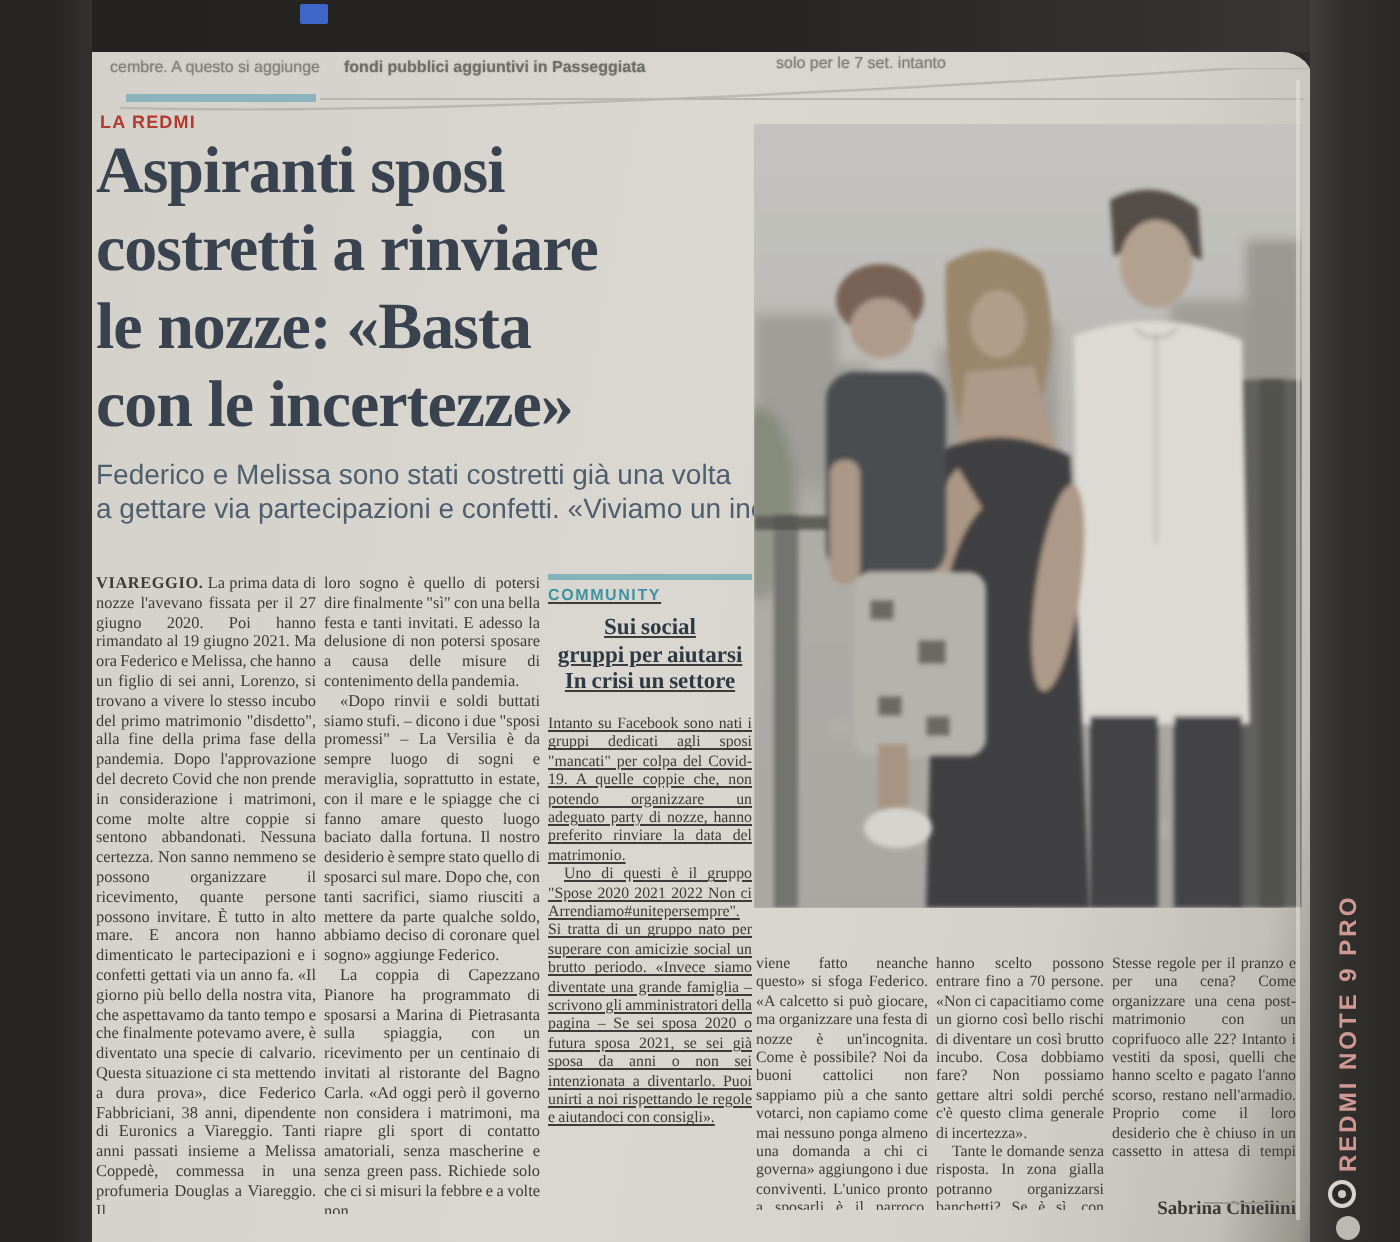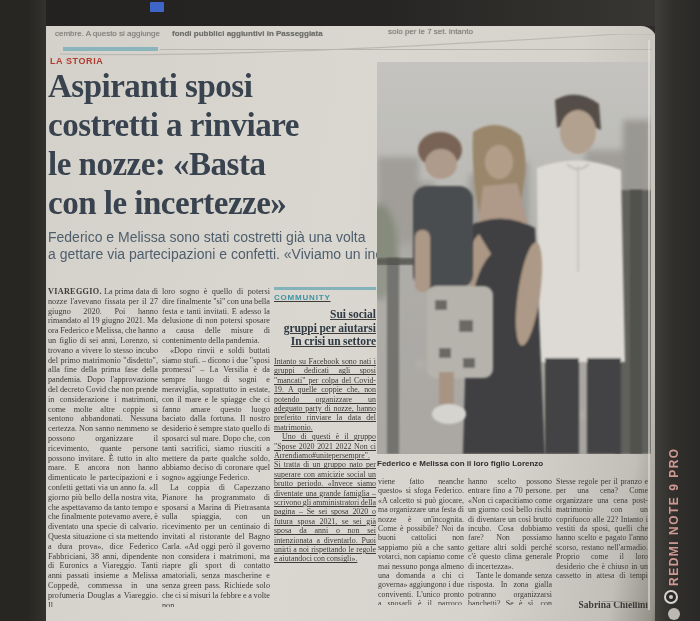--- a/index.html
+++ b/index.html
@@ -38,21 +38,21 @@
   .bodycol p{margin:0;}
   .bodycol p + p{text-indent:8px;}
   .col1{left:48px;width:110px;}
   .col2{left:162px;width:108px;}
   .col3{left:274px;width:102px;font-size:7.9px;line-height:9.4px;text-decoration:underline;}
   .lead-word{font-weight:bold;font-variant:small-caps;letter-spacing:.3px;}
   
   .community-bar{width:100%;height:3px;background:#84b2ba;margin-bottom:3px;}
   .community-label{font-family:"Liberation Sans","DejaVu Sans",sans-serif;font-size:8px;font-weight:bold;
                    letter-spacing:.8px;color:#3e93a3;margin-bottom:6px;}
-  .community-title{font-size:11.5px;line-height:13.5px;font-weight:bold;color:#2e3944;text-align:right;margin-bottom:8px;}
+  .community-title{font-size:11.5px;line-height:13.5px;font-weight:bold;color:#2e3944;text-align:center;margin-bottom:8px;}
   
   .photo{position:absolute;left:377px;top:62px;width:274px;height:392px;overflow:hidden;
          box-shadow:0 0 0 1px #c4c1ba inset;}
   .photo svg{display:block;filter:blur(.4px) saturate(.8) contrast(.95);}
   .photo-caption{position:absolute;left:377px;top:459px;width:274px;
                  font-family:"Liberation Sans","DejaVu Sans",sans-serif;
                  font-size:8px;font-weight:bold;color:#2d2d2b;text-align:left;}
   
   .undercol{position:absolute;top:477px;height:104px;overflow:hidden;color:#3c3b37;
             font-size:7.9px;line-height:9.4px;text-align:justify;word-spacing:-.4px;hyphens:auto;}
@@ -87,21 +87,21 @@
   <span class="strip-frag" style="left:55px;">cembre. A questo si aggiunge</span>
   <span class="strip-frag bold" style="left:172px;">fondi pubblici aggiuntivi in Passeggiata</span>
   <span class="strip-frag" style="left:388px;top:27px;">solo per le 7 set. intanto</span>
 
   <svg class="page-curve" viewBox="0 0 596 26">
     <path d="M0,20 C160,24 400,10 560,0 L596,0" fill="none" stroke="#b3b1a9" stroke-width="1.2" opacity="0.8"></path>
   </svg>
 
   <div class="section-bar"></div>
   <div class="section-line"></div>
-  <div class="kicker">LA STORIA</div>
+  <div class="kicker">LA REDMI</div>
 
   <div class="headline">
     <div>Aspiranti sposi</div>
     <div>costretti a rinviare</div>
     <div>le nozze: «Basta</div>
     <div>con le incertezze»</div>
   </div>
 
   <div class="standfirst">
     <div>Federico e Melissa sono stati costretti già una volta</div>
@@ -197,21 +197,20 @@
         <rect x="58" y="238" width="12" height="10" fill="#57554e"></rect>
           <rect x="82" y="258" width="14" height="12" fill="#57554e"></rect>
         <rect x="62" y="286" width="12" height="10" fill="#57554e"></rect>
           <rect x="86" y="296" width="12" height="10" fill="#57554e"></rect>
         <rect x="62" y="310" width="15" height="42" fill="#a78a6f"></rect>
         <ellipse cx="72" cy="352" rx="17" ry="10" fill="#dddcd5"></ellipse>
       </g>
       <rect width="274" height="392" fill="#cfccc6" opacity="0.16"></rect>
     </svg>
   </div>
-  <div class="photo-caption">Federico e Melissa con il loro figlio Lorenzo</div>
 
   <div class="undercol col4">
     <p>viene fatto neanche questo» si sfoga Federico. «A calcetto si può giocare, ma organizzare una festa di nozze è un'incognita. Come è possibile? Noi da buoni cattolici non sappiamo più a che santo votarci, non capiamo come mai nessuno ponga almeno una domanda a chi ci governa» aggiungono i due conviventi. L'unico pronto a sposarli è il parroco. Nella chiesa che</p>
   </div>
   <div class="undercol col5">
     <p>hanno scelto possono entrare fino a 70 persone. «Non ci capacitiamo come un giorno così bello rischi di diventare un così brutto incubo. Cosa dobbiamo fare? Non possiamo gettare altri soldi perché c'è questo clima generale di incertezza».</p>
     <p>Tante le domande senza risposta. In zona gialla potranno organizzarsi banchetti? Se è sì, con quante persone?</p>
   </div>
   <div class="undercol col6">
     <p>Stesse regole per il pranzo e per una cena? Come organizzare una cena post-matrimonio con un coprifuoco alle 22? Intanto i vestiti da sposi, quelli che hanno scelto e pagato l'anno scorso, restano nell'armadio. Proprio come il loro desiderio che è chiuso in un cassetto in attesa di tempi migliori. —</p>

